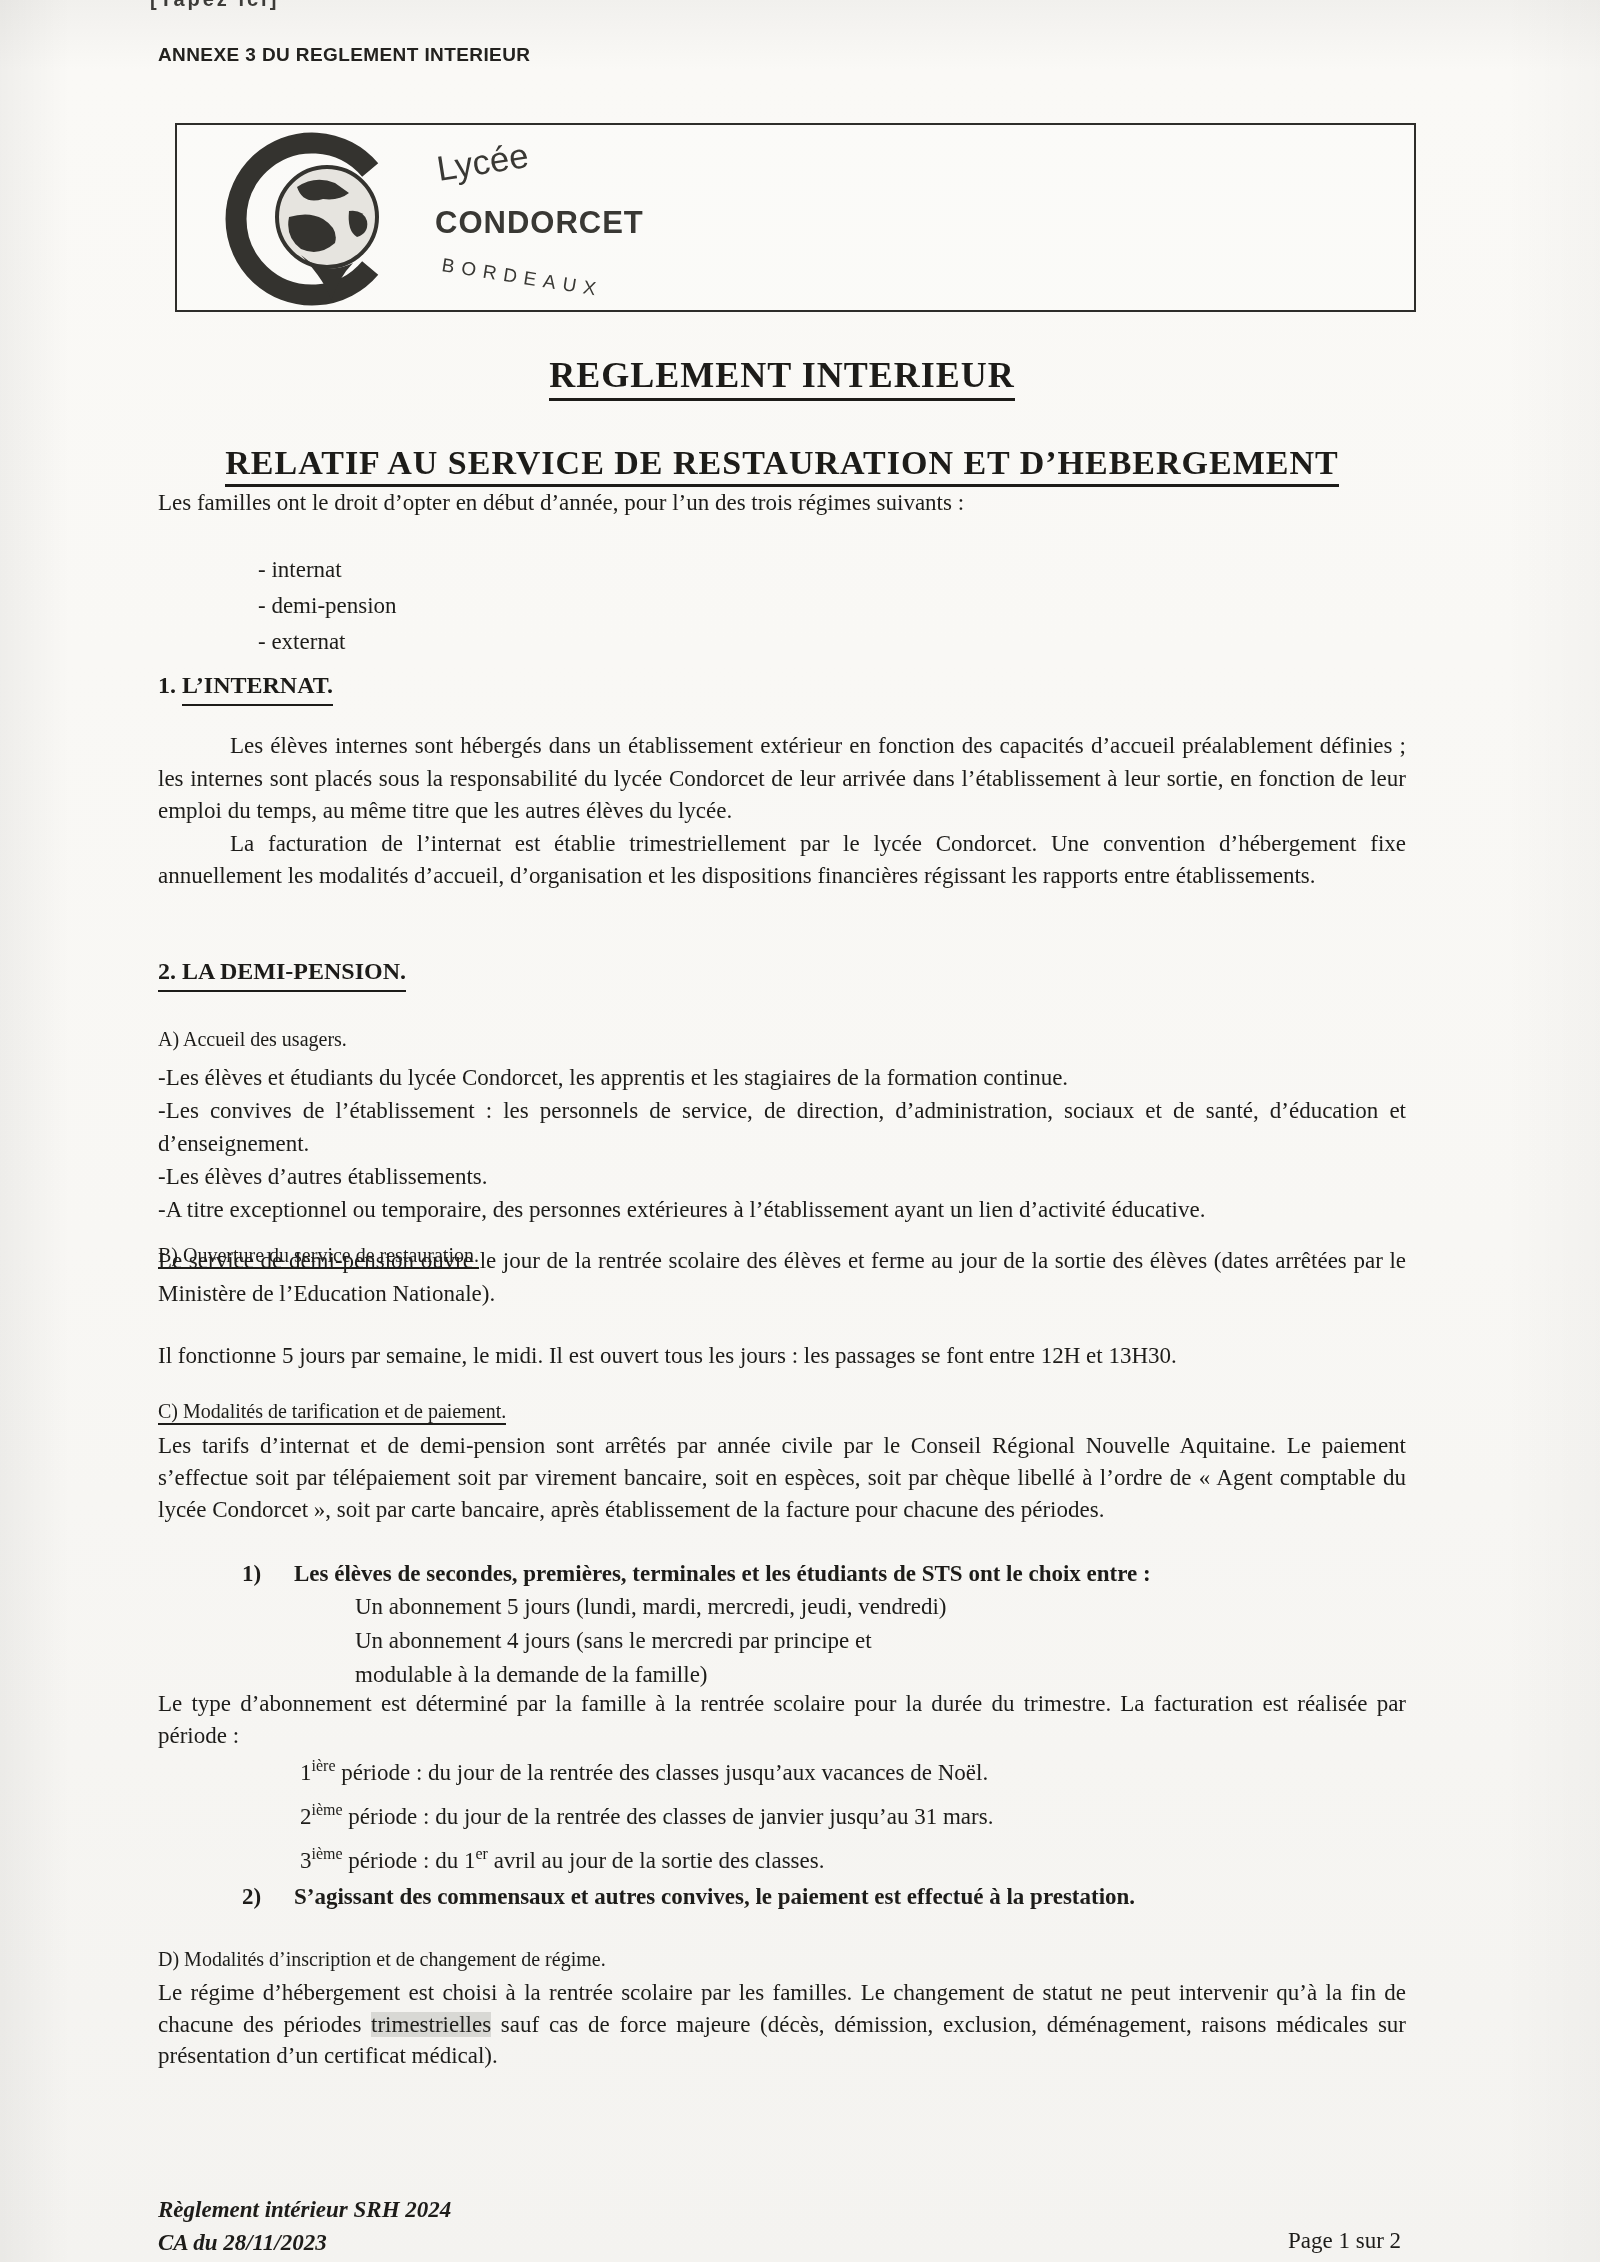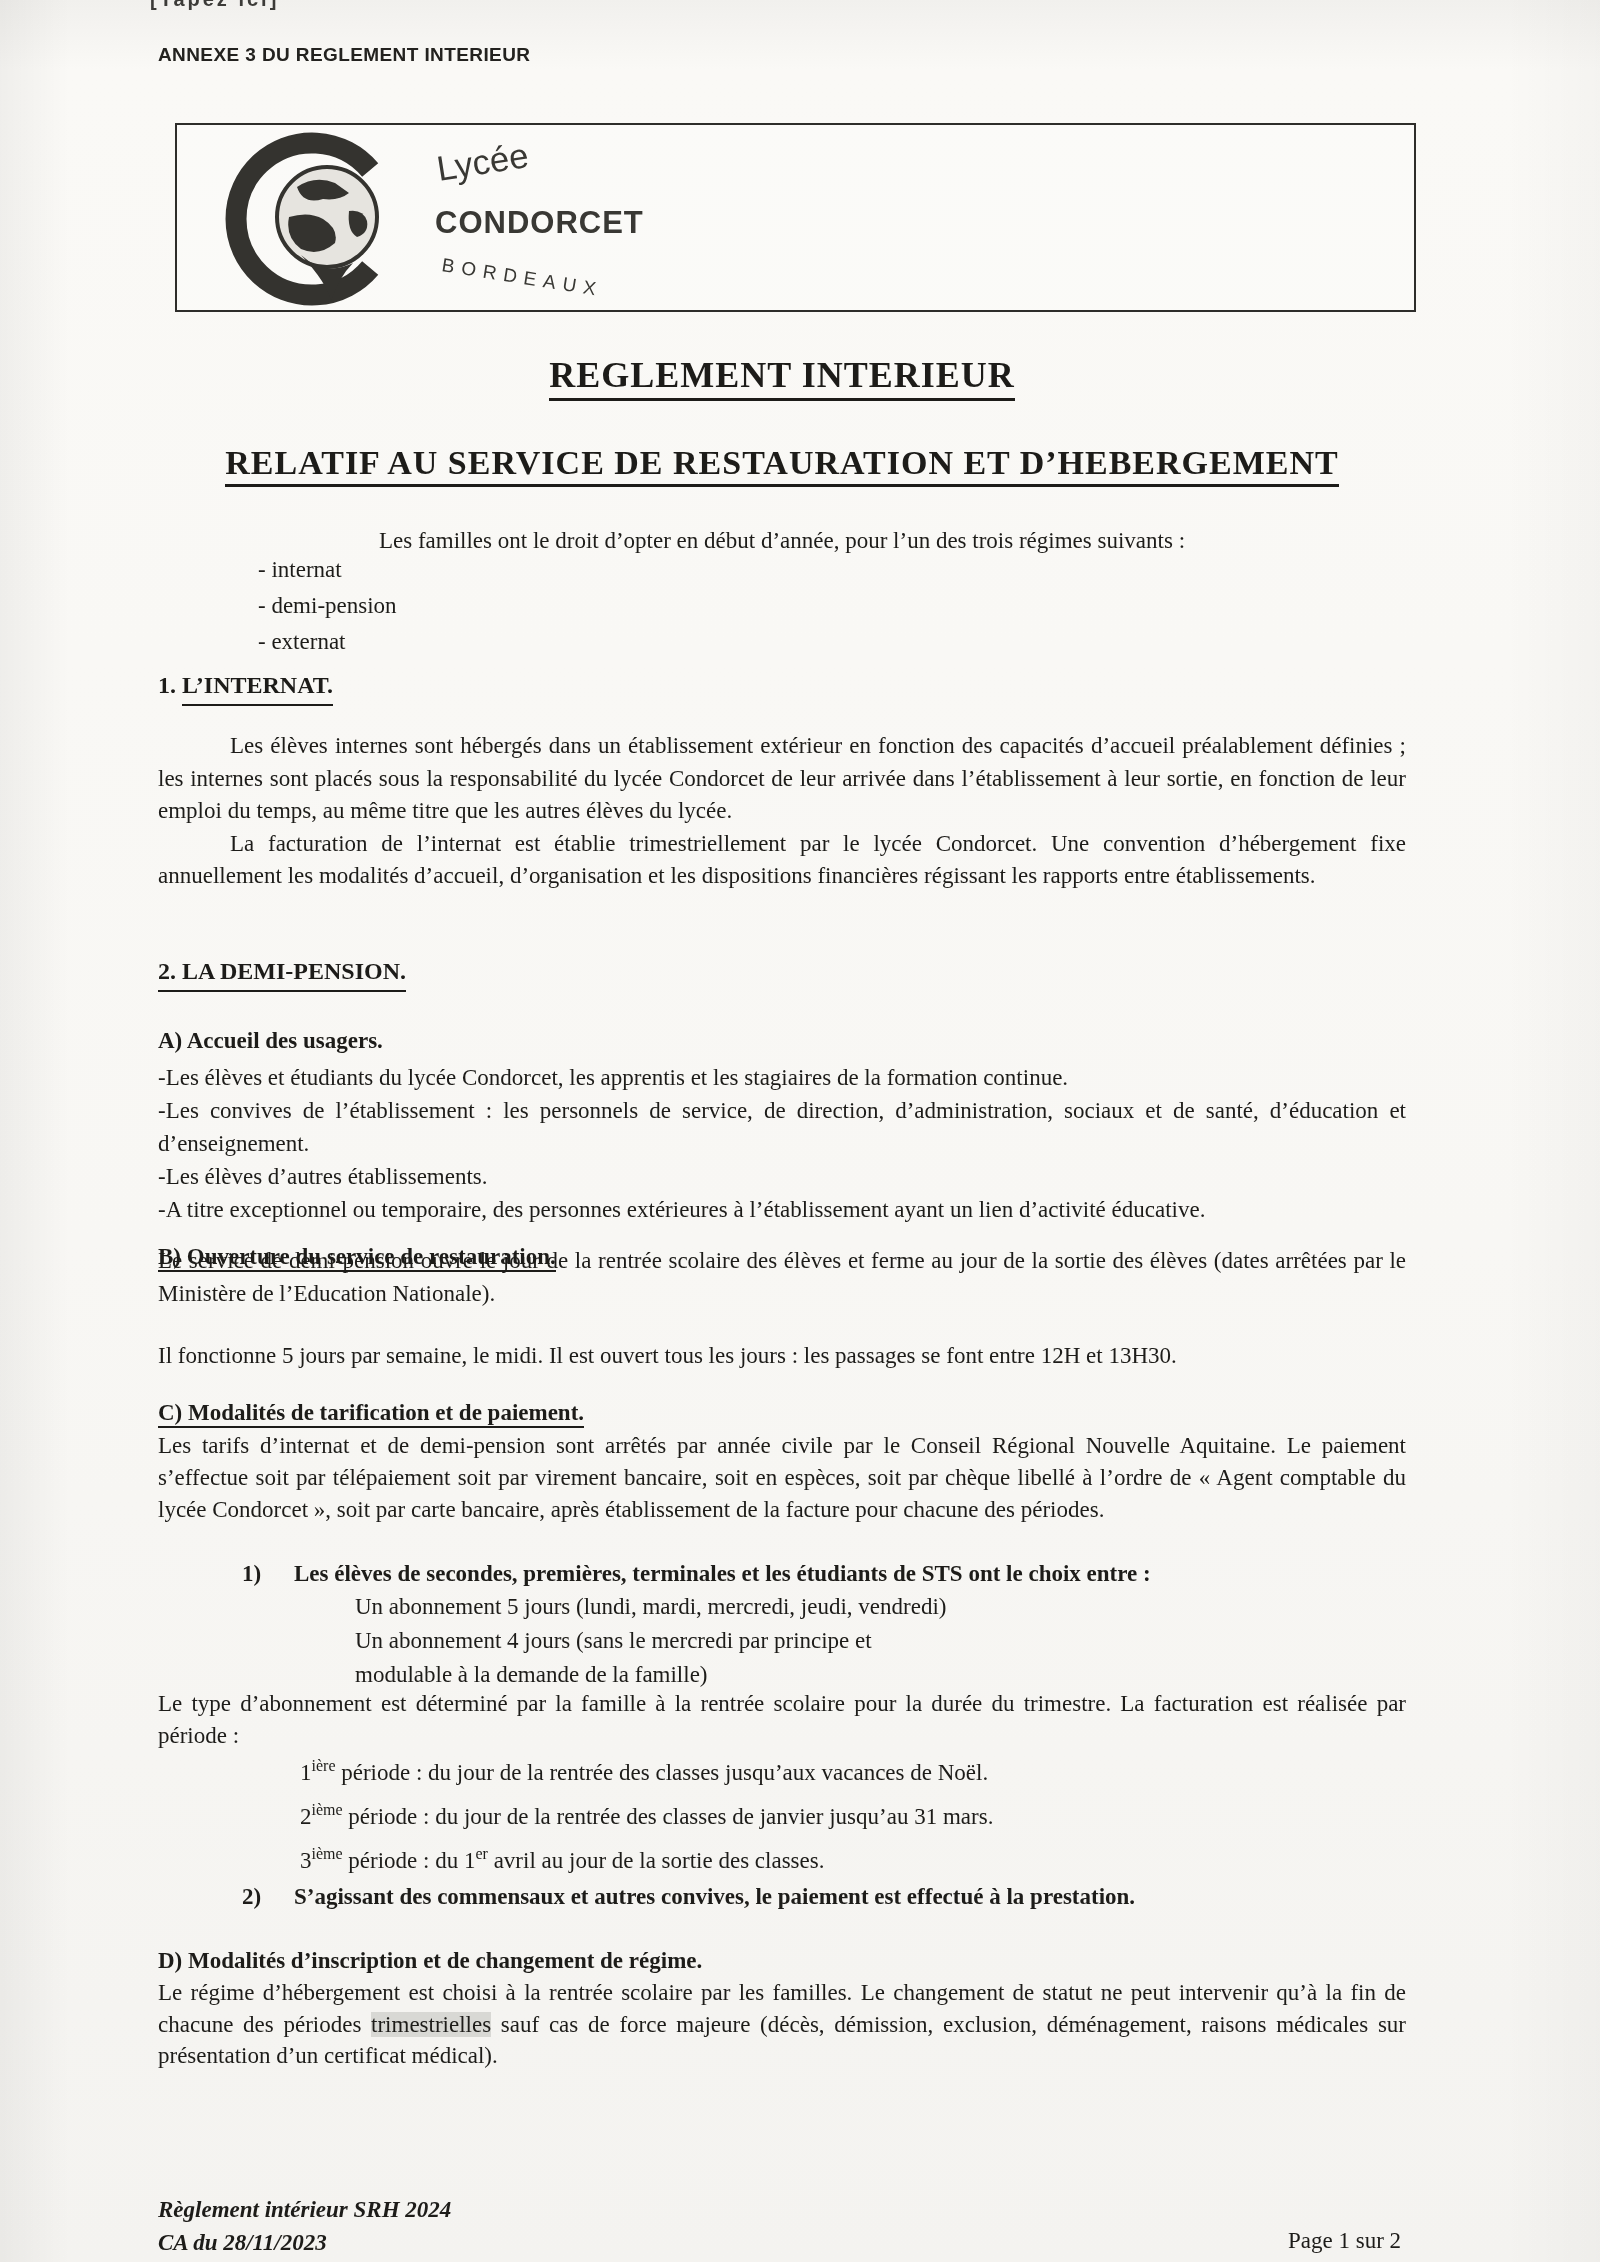--- a/index.html
+++ b/index.html
@@ -39,25 +39,25 @@
   .title-main span{font-size:36px;font-weight:bold;letter-spacing:1px;
     border-bottom:3px solid var(--ink);padding-bottom:3px;}
   .title-sub{top:444px;text-align:center;}
   .title-sub span{font-size:34px;font-weight:bold;letter-spacing:1px;
     border-bottom:3px solid var(--ink);padding-bottom:3px;}
 
   
   .bodytxt{font-size:23px;line-height:32.5px;}
   .just{text-align:justify;}
   .ind{text-indent:72px;margin:0;}
-  .intro-lead{top:525px;text-align:center;}
+  .intro-lead{top:487px;}
   .intro-opts{top:552px;left:258px;line-height:36px;}
   .h-sec{font-size:24px;font-weight:bold;}
   .h-sec .u{border-bottom:2px solid var(--ink);padding-bottom:6px;}
-  .h-sub{font-size:23px;font-weight:bold;}
+  .h-sub{font-size:20px;font-weight:normal;}
   .h-sub .u{border-bottom:2px solid var(--ink);padding-bottom:1px;}
   #h1{top:672px;} #s1paras{top:730px;}
   #h2{top:958px;} #ha{top:1028px;} #a-items{top:1061px;line-height:33px;}
   #hb{top:1244px;} #b-p1{top:1245px;} #b-p2{top:1340px;}
   #hc{top:1400px;} #c-p1{top:1430px;line-height:31.8px;}
   .numline{display:flex;font-weight:bold;}
   .numline .num{width:52px;flex:none;}
   #c-i1{top:1558px;left:242px;width:1164px;}
   #c-ab{top:1590px;left:355px;line-height:34px;}
   #c-p2{top:1688px;line-height:32px;}

